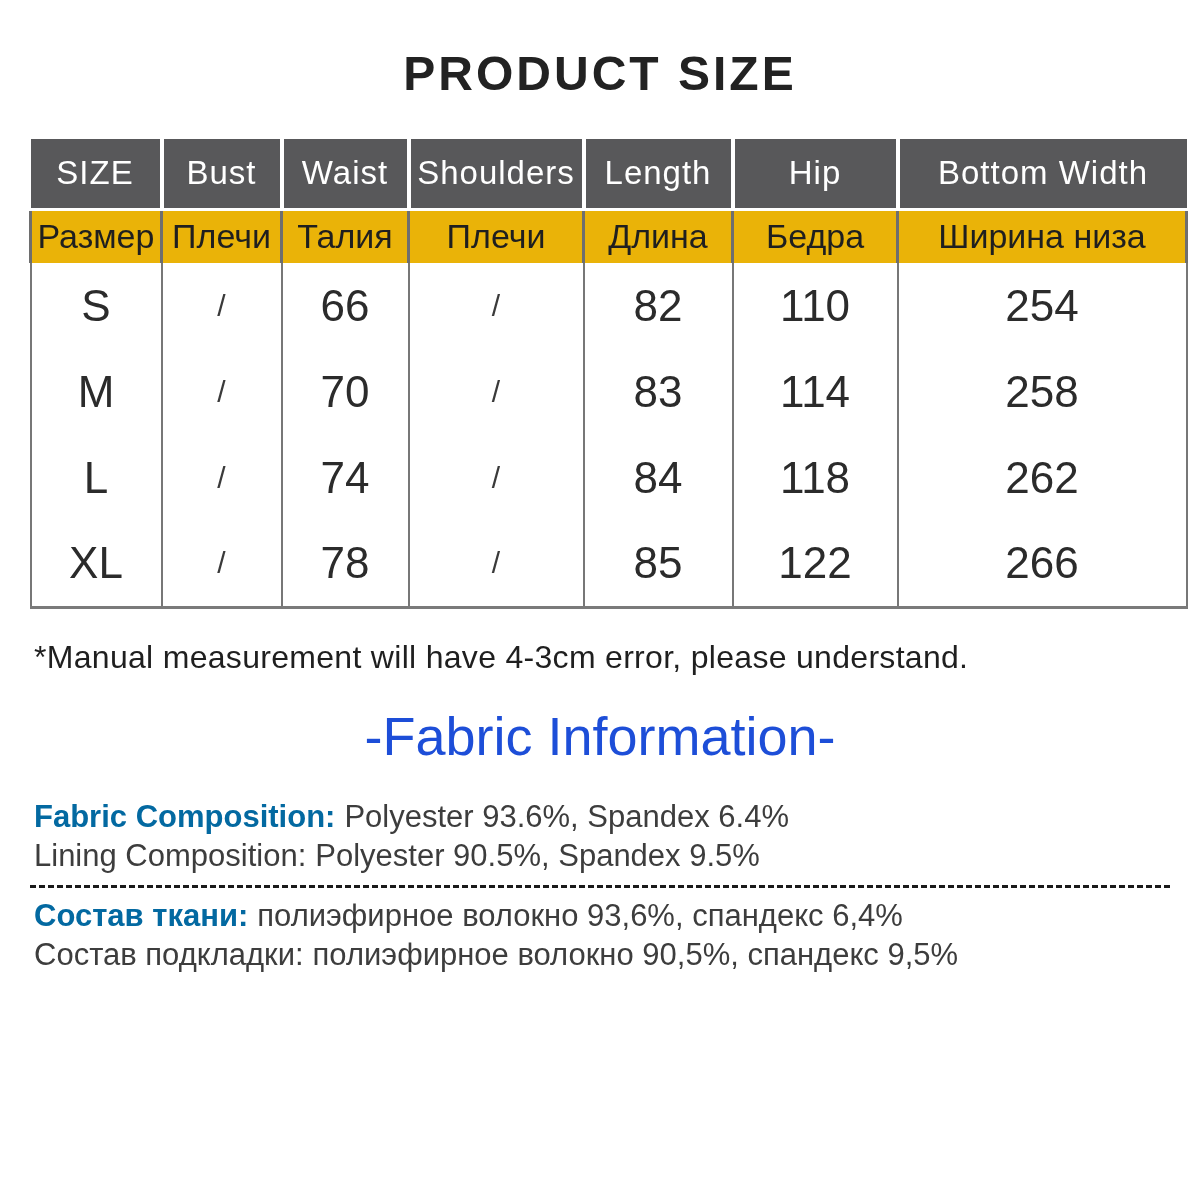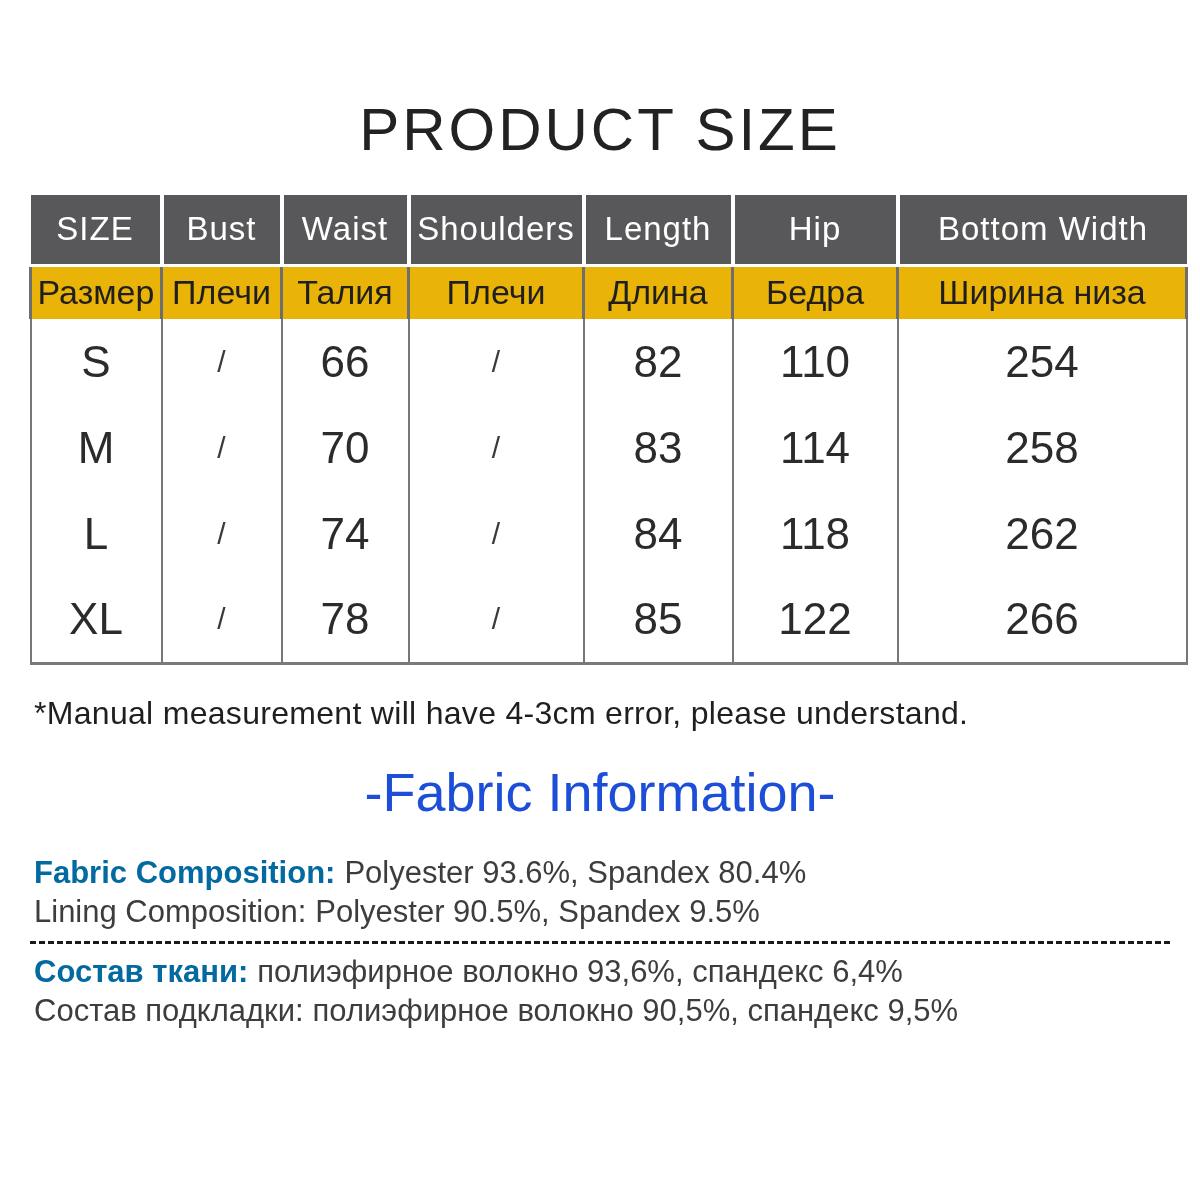--- a/index.html
+++ b/index.html
@@ -7,25 +7,25 @@
   .page {
     position: relative;
     width: 1200px;
     height: 1200px;
     background: #ffffff;
     font-family: "Liberation Sans", sans-serif;
     color: #1f1f1f;
     overflow: hidden;
   }
   .page-title {
-    padding-top: 100px;
+    padding-top: 44px;
     text-align: center;
-    font-size: 60px;
+    font-size: 48px;
     line-height: 60px;
-    font-weight: 400;
+    font-weight: 700;
     letter-spacing: 3px;
     color: #222222;
   }
   table.size-table {
     margin: 35px auto 0 29px;
     width: 1156px;
     table-layout: fixed;
     border-collapse: collapse;
     text-align: center;
   }
@@ -179,21 +179,21 @@
   </table>
 
   <div class="notes">
     <div class="note-line">*Manual measurement will have 4-3cm error, please understand.</div>
   </div>
 
   <div class="fabric-heading">-Fabric Information-</div>
 
   <div class="fabric-block">
     <div class="fabric-line">
-      <span class="lbl bold">Fabric Composition:</span><span>Polyester 93.6%, Spandex 80.4%</span>
+      <span class="lbl bold">Fabric Composition:</span><span>Polyester 93.6%, Spandex 6.4%</span>
     </div>
     <div class="fabric-line">
       <span class="lbl">Lining Composition:</span><span>Polyester 90.5%, Spandex 9.5%</span>
     </div>
   </div>
 
   <hr class="dashed-divider">
 
   <div class="fabric-block" style="margin-top:0">
     <div class="fabric-line">

